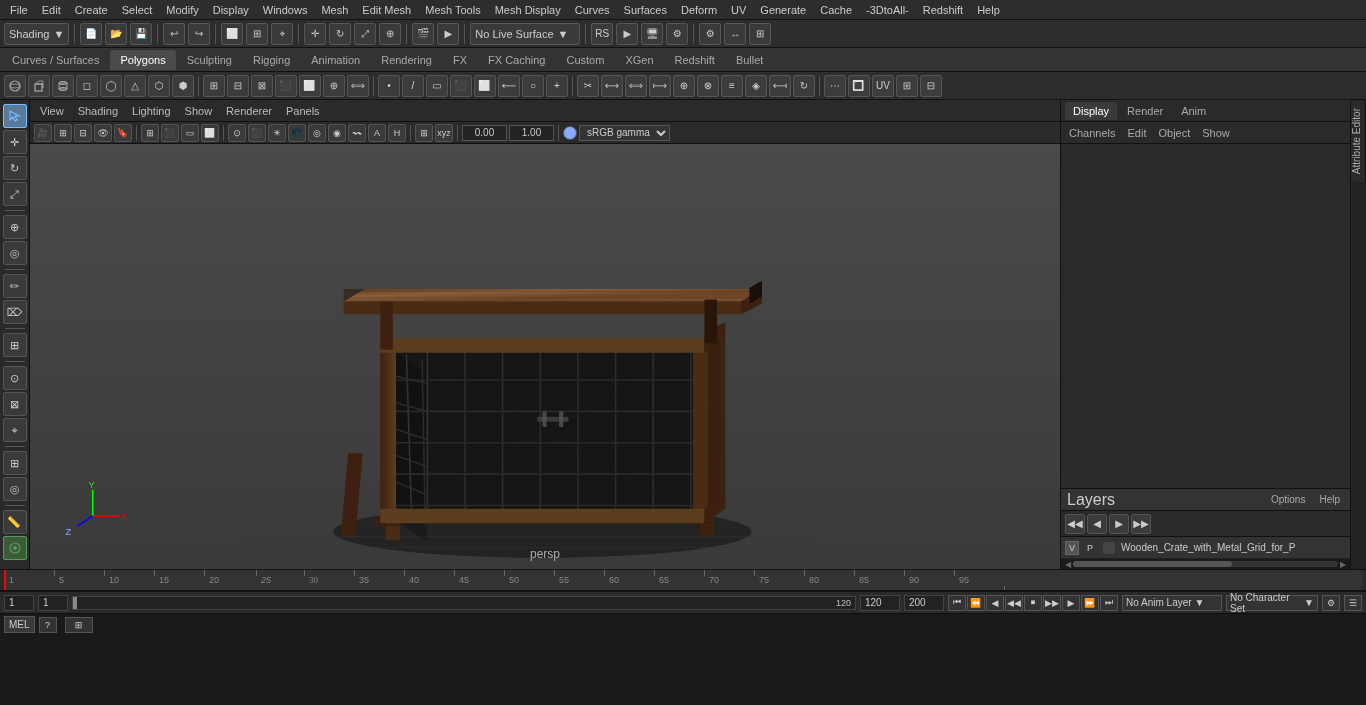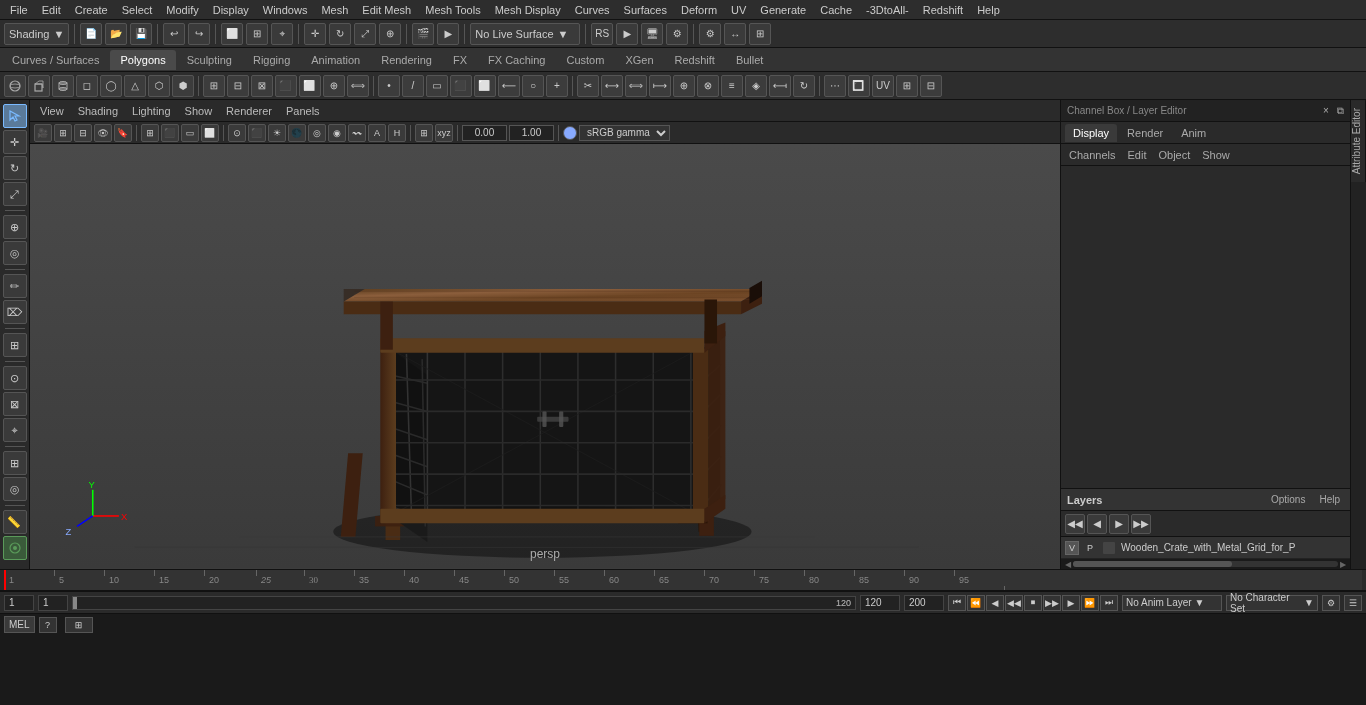--- a/index.html
+++ b/index.html
@@ -801,44 +801,39 @@
         </g>
       </svg>
 
       <div id="persp-label">persp</div>
     </div>
   </div>
 
   <div id="full-right">
     <div id="right-panel">
 
-      <div id="right-panel-header">
-        <span style="font-size:10px;color:#888;">Channel Box / Layer Editor</span>
-        <span style="margin-left:auto;font-size:10px;cursor:pointer;">×</span>
-        <span style="font-size:10px;cursor:pointer;">⧉</span>
-      </div>
 
       <div id="channel-tabs">
         <div class="channel-tab active">Display</div>
         <div class="channel-tab">Render</div>
         <div class="channel-tab">Anim</div>
       </div>
 
       <div id="channel-nav">
         <span class="cn-item">Channels</span>
         <span class="cn-item">Edit</span>
         <span class="cn-item">Object</span>
         <span class="cn-item">Show</span>
       </div>
 
       <div style="flex:1;background:#2a2a2a;overflow:hidden;min-height:280px;"></div>
 
       <div style="border-top:1px solid #111;">
         <div id="layers-header">
-          <span style="font-size:11px;color:#ccc;font-weight:bold;">Layers</span>
+          <span style="font-size:16px;color:#ccc;">Layers</span>
           <div style="display:flex;gap:6px;">
             <span class="cn-item" style="font-size:10px;">Options</span>
             <span class="cn-item" style="font-size:10px;">Help</span>
           </div>
         </div>
 
         <div id="layer-controls">
           <div class="layer-ctrl-btn">◀◀</div>
           <div class="layer-ctrl-btn">◀</div>
           <div class="layer-ctrl-btn">▶</div>

